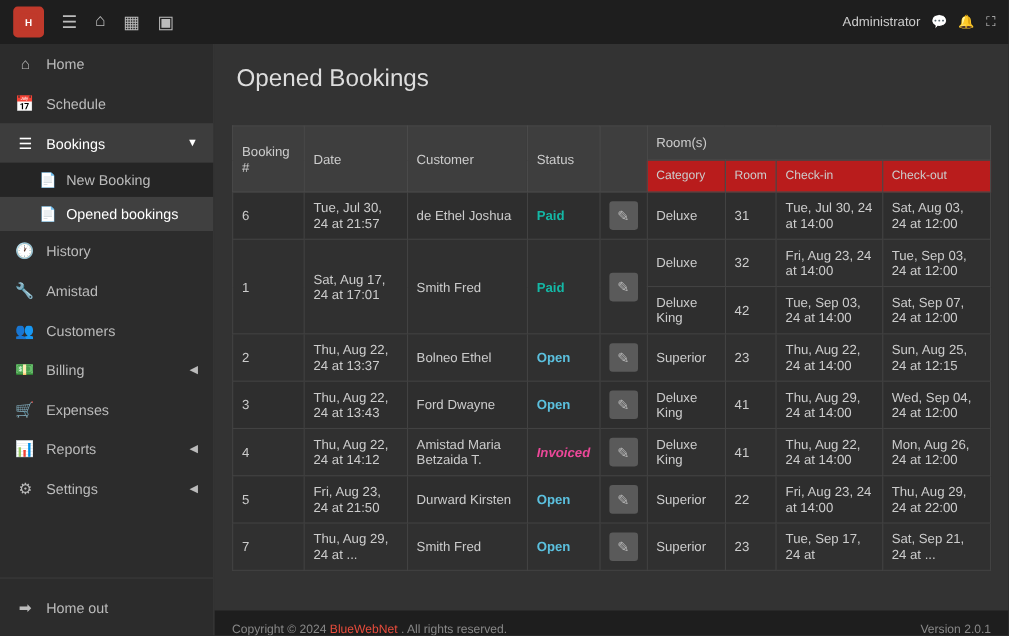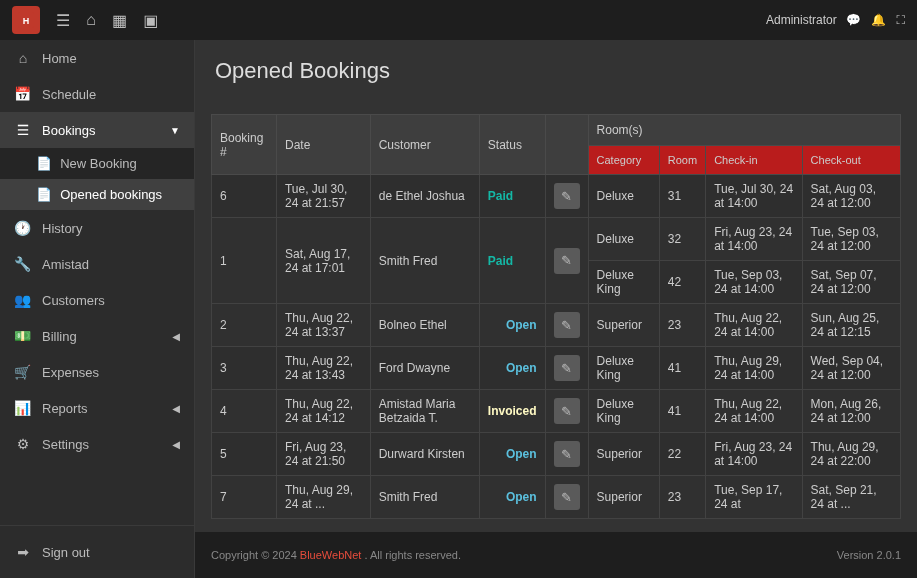--- a/index.html
+++ b/index.html
@@ -34,26 +34,26 @@
 
     
     .table-wrapper { flex: 1; overflow-y: auto; padding: 0 16px 10px; }
     table { width: 100%; border-collapse: collapse; font-size: 12px; margin-top: 20px; }
     thead tr th { background: #3e3e3e; color: #ccc; padding: 8px 8px; text-align: left; border: 1px solid #4a4a4a; font-weight: normal; vertical-align: middle; }
     thead tr.sub-header th { background: #b91c1c; font-size: 11px; }
     tbody tr { background: #2e2e2e; }
     tbody tr:nth-child(even) { background: #303030; }
     tbody td { padding: 7px 8px; border: 1px solid #424242; color: #ccc; vertical-align: middle; }
     .status-paid { color: #14b8a6; font-weight: bold; }
-    .status-open { color: #5bc0de; font-weight: bold; text-align: right; }
-    .status-invoiced { color: #fef9c3; font-weight: bold; }
+    .status-open { color: #5bc0de; font-weight: bold; }
+    .status-invoiced { color: #ec4899; font-weight: bold; font-style: italic; }
     .edit-btn { background: #5a5a5a; border: none; color: #bbb; width: 26px; height: 26px; border-radius: 3px; cursor: pointer; font-size: 13px; display: flex; align-items: center; justify-content: center; }
 
     
-    .footer { background: #1e1e1e; height: 46px; display: flex; align-items: center; justify-content: space-between; padding: 0 16px; font-size: 11px; color: #888; flex-shrink: 0; }
+    .footer { background: #1e1e1e; height: 23px; display: flex; align-items: flex-end; justify-content: space-between; padding: 0 16px; font-size: 11px; color: #888; flex-shrink: 0; }
     .footer a { color: #e74c3c; text-decoration: none; }
   </style>
 </head>
 <body>
 
 <div class="topbar">
   <div class="topbar-left">
     <div class="topbar-logo">
       <svg width="18" height="18" viewBox="0 0 18 18" fill="none">
           <rect x="1" y="1" width="16" height="16" rx="2" fill="#c0392b"></rect>
@@ -138,21 +138,21 @@
 
     <div class="sidebar-item">
       <span class="icon">⚙</span>
       <span style="flex:1;">Settings</span>
       <span class="sidebar-arrow">◀</span>
     </div>
 
     <div class="sidebar-footer">
       <div class="sidebar-item">
         <span class="icon">➡</span>
-        <span>Sign out</span>
+        <span>Home out</span>
       </div>
     </div>
 
   </nav>
 
   <div class="content-area">
     <div class="content-header">
       <h1>Opened Bookings</h1>
     </div>
 

